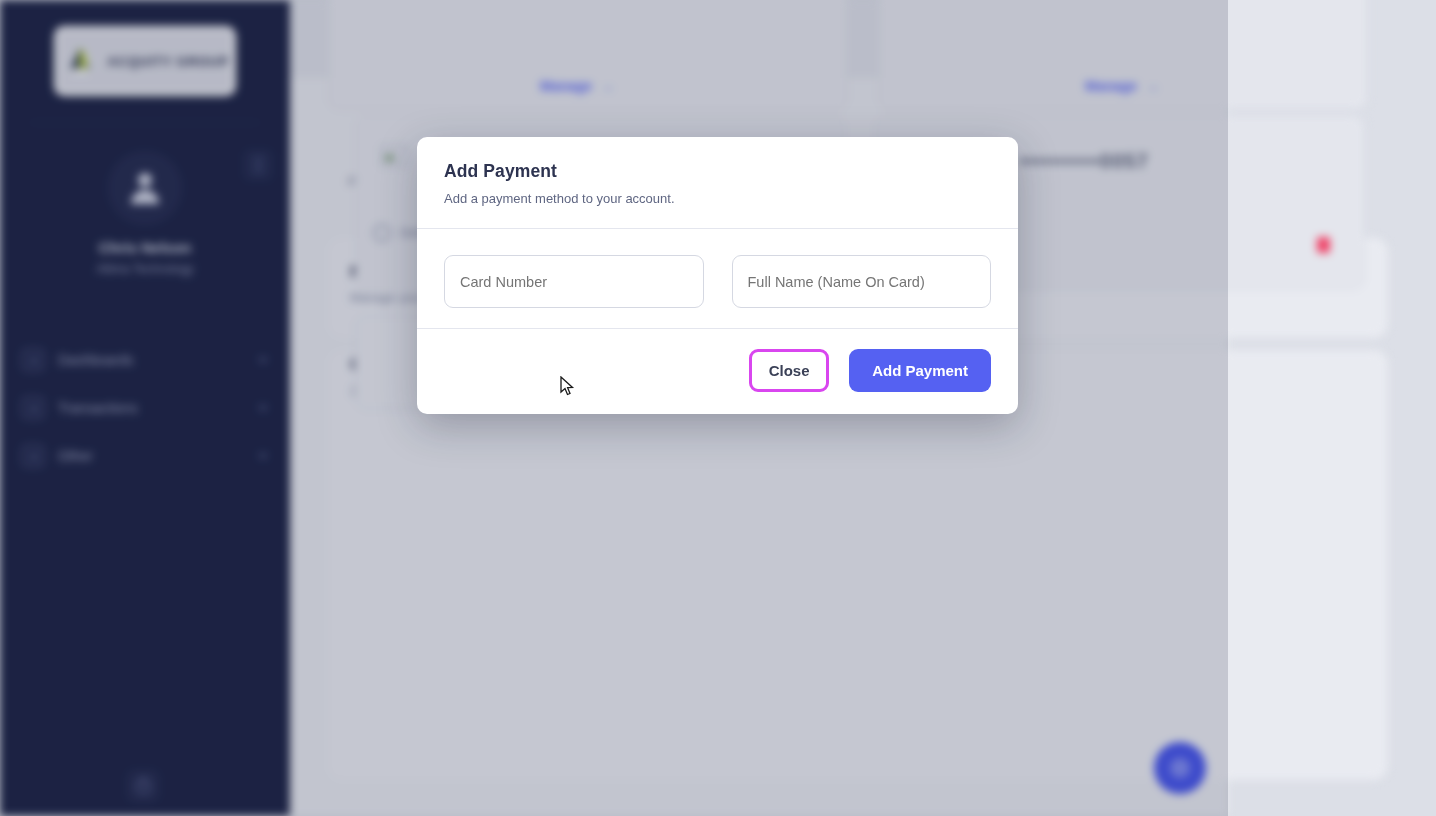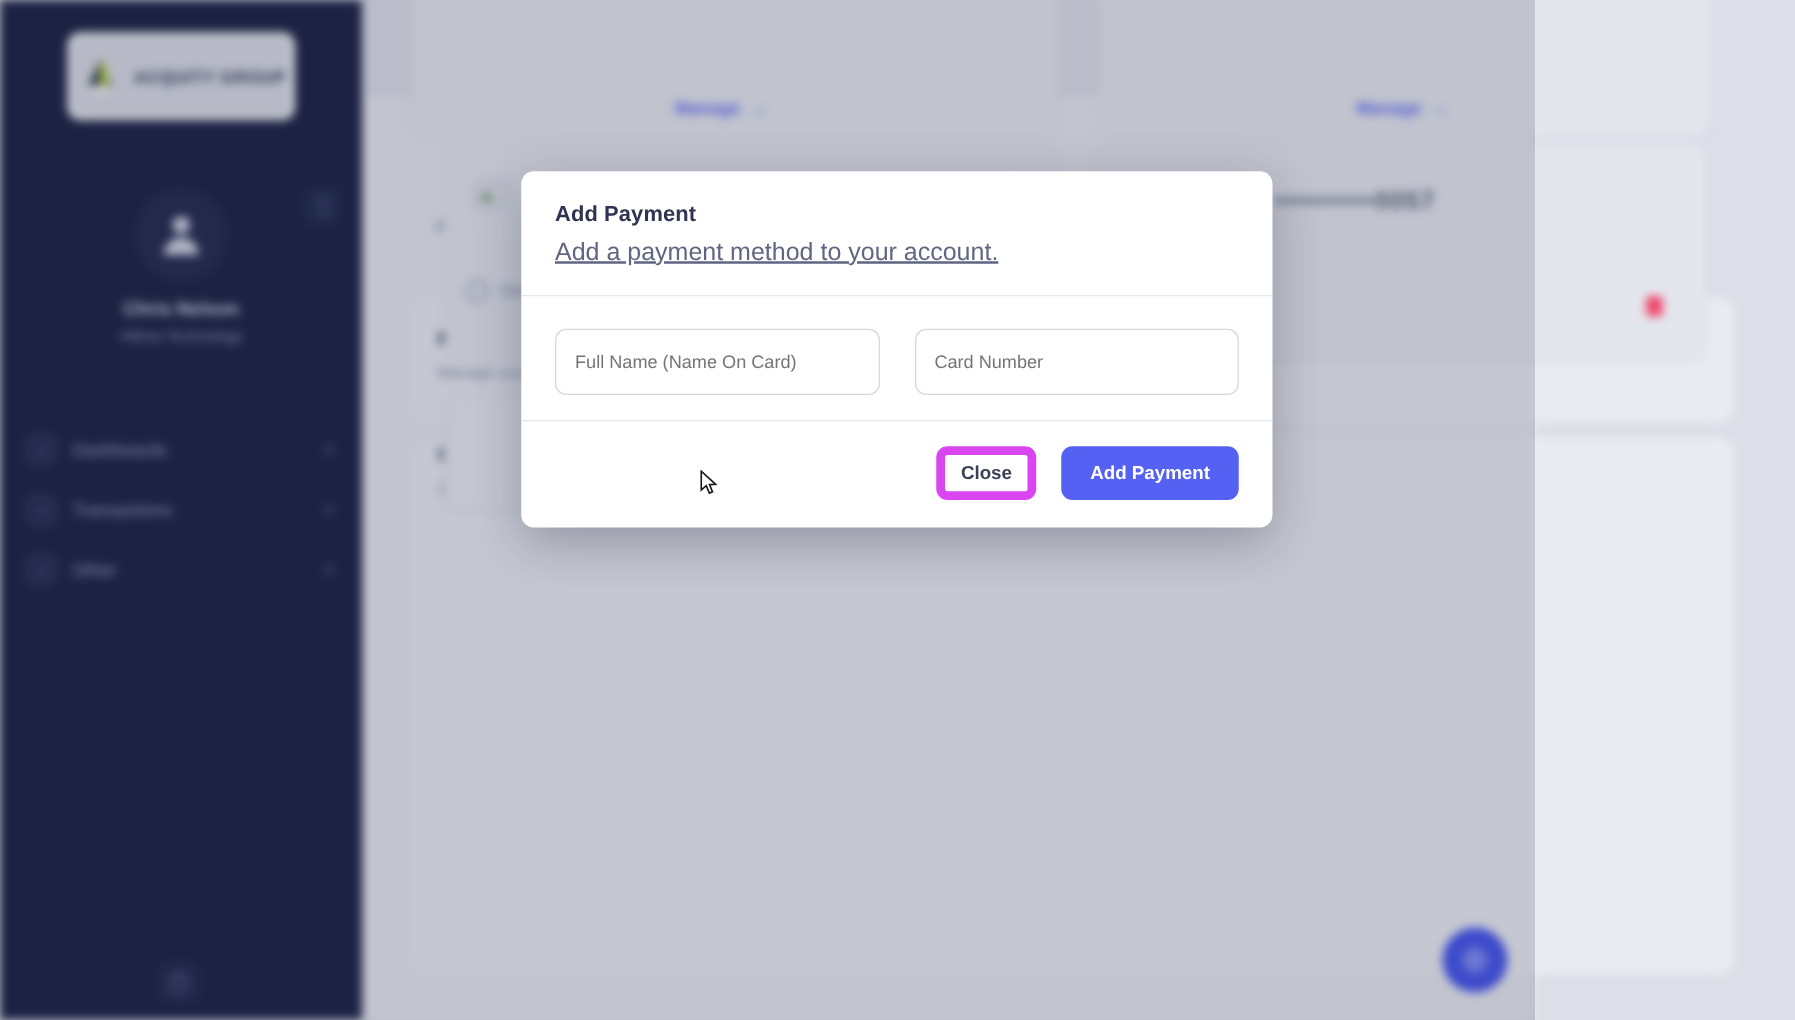--- a/index.html
+++ b/index.html
@@ -134,21 +134,21 @@
   .modal {
     position: absolute; left: 417px; top: 137px;
     width: 601px;
     background: #ffffff;
     border-radius: 10px;
     box-shadow: 0 12px 40px rgba(20,24,45,.28);
     overflow: hidden;
   }
   .modal-head { padding: 24px 27px 22px 27px; }
   .modal-title { font-size: 17.5px; font-weight: 700; color: #2d3350; letter-spacing: .1px; }
-  .modal-sub { margin-top: 9px; font-size: 20px; color: #5f6682; text-decoration: underline; }
+  .modal-sub { margin-top: 9px; font-size: 13px; color: #5f6682; }
   .modal-rule { height: 1px; background: #e4e6ee; }
 
   .modal-body { padding: 26px 27px 20px 27px; }
   .row2 { display: flex; gap: 28px; }
   .field {
     flex: 1; height: 53px;
     border: 1px solid #d5d8e2; border-radius: 9px;
     display: flex; align-items: center;
     padding: 0 15px;
     font-size: 14.5px; color: #8c93a8;
@@ -194,21 +194,21 @@
   .modal-foot {
     border-top: 1px solid #e4e6ee;
     padding: 20px 27px 22px 27px;
     display: flex; justify-content: flex-end; gap: 20px;
   }
   .btn {
     height: 43px; border-radius: 9px;
     display: flex; align-items: center; justify-content: center;
     font-size: 15px; font-weight: 700; cursor: pointer;
   }
-  .btn-close { width: 80px; background: #fff; border: 7px solid #d946ef; color: #3b4157; }
+  .btn-close { width: 80px; background: #fff; border: 3px solid #d946ef; color: #3b4157; }
   .btn-primary { padding: 0 23px; background: #5561f2; color: #fff; border: none; }
 
   
   .cursor { position: absolute; left: 560px; top: 376px; width: 16px; height: 22px; }
 </style>
 </head>
 <body>
 
 <div id="root">
 
@@ -321,22 +321,22 @@
 
   <div class="modal">
     <div class="modal-head">
       <div class="modal-title">Add Payment</div>
       <div class="modal-sub">Add a payment method to your account.</div>
     </div>
     <div class="modal-rule"></div>
 
     <div class="modal-body">
       <div class="row2">
+        <input class="field" type="text" placeholder="Card Number" style="">
         <input class="field" type="text" placeholder="Full Name (Name On Card)" style="">
-        <input class="field" type="text" placeholder="Card Number" style="">
       </div>
 
 
 
     </div>
 
     <div class="modal-foot">
       <div class="btn btn-close">Close</div>
       <div class="btn btn-primary">Add Payment</div>
     </div>

